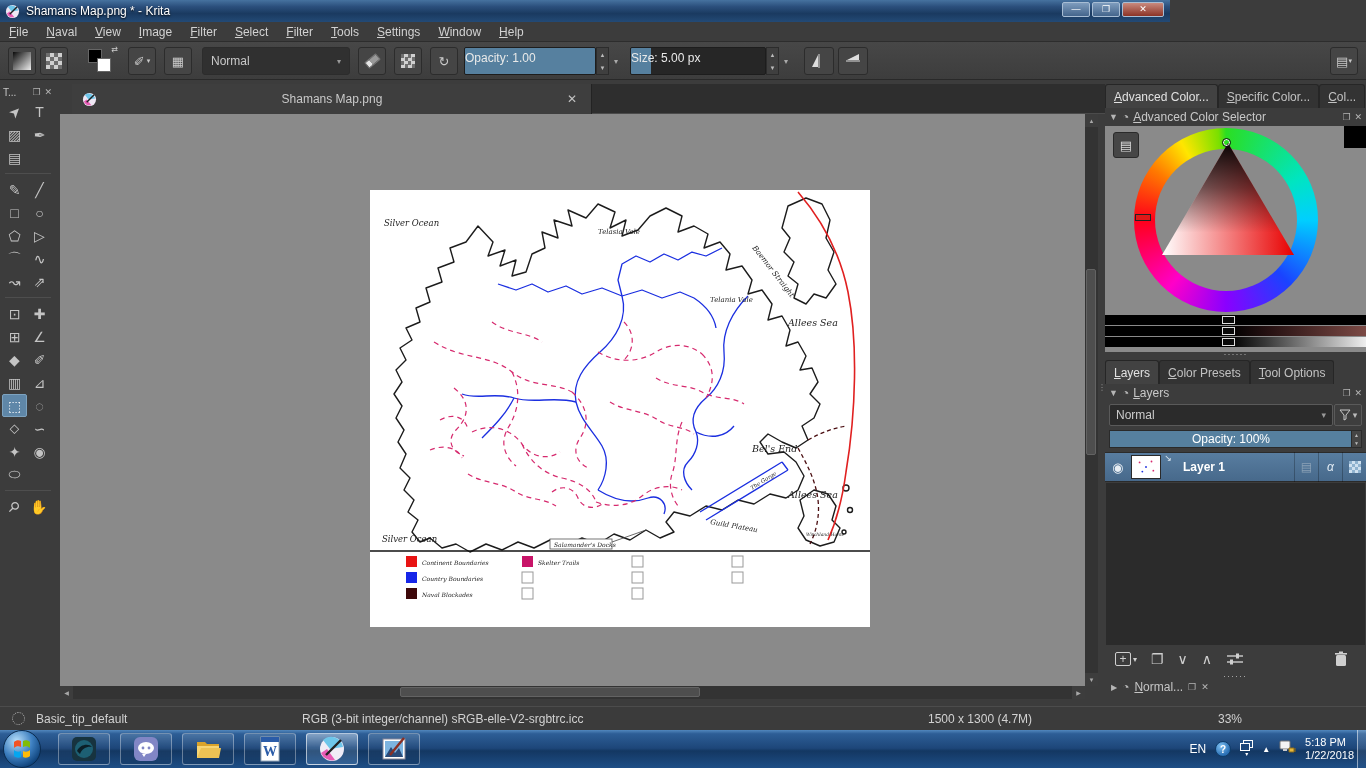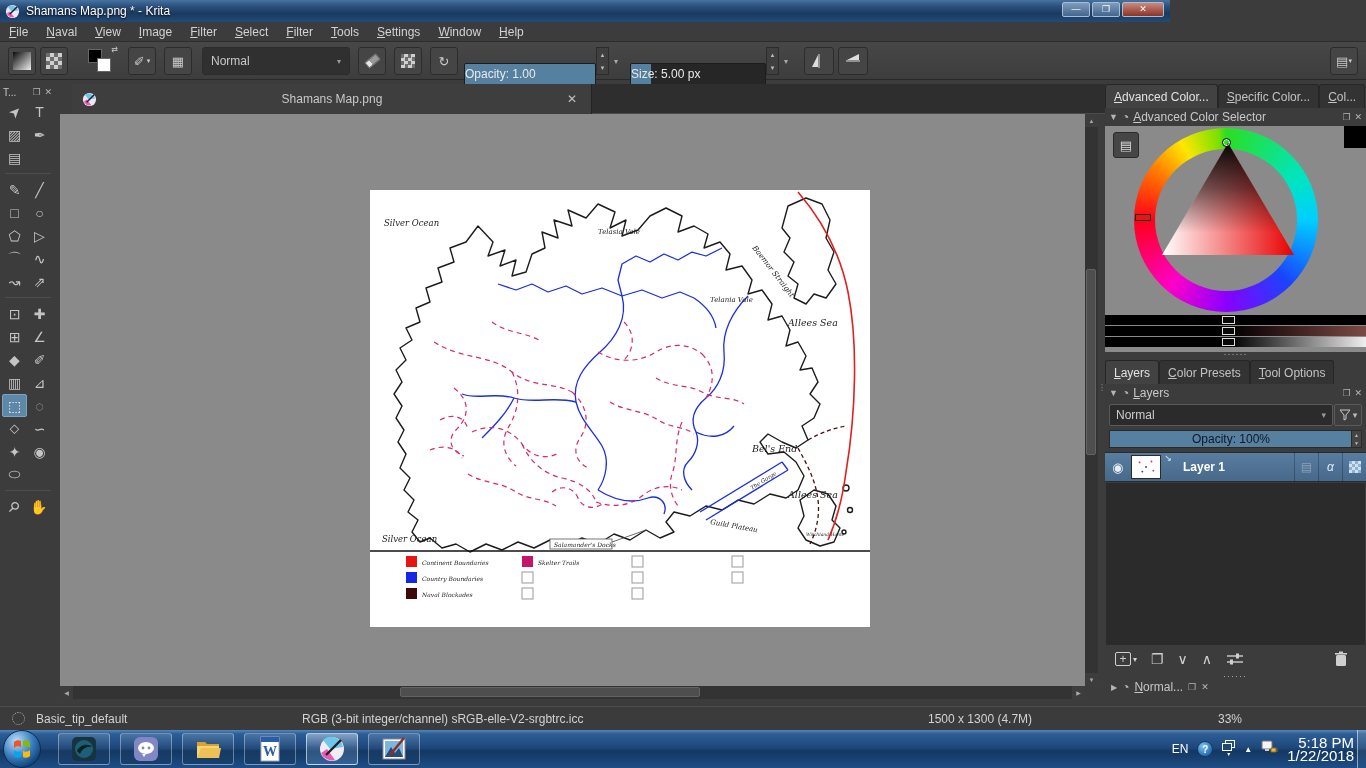--- a/index.html
+++ b/index.html
@@ -16,21 +16,21 @@
 
   
   .menubar{left:0;top:22px;width:1366px;height:20px;background:#3c3c3c;border-bottom:1px solid #2d2d2d;display:flex;align-items:center;color:#d2d2d2;font-size:12px}
   .menu-item{padding:0 9px;line-height:20px}
   .menu-item::first-letter{text-decoration:underline}
 
   
   .toolbar{left:0;top:42px;width:1366px;height:38px;background:linear-gradient(#474747,#3d3d3d);border-bottom:1px solid #292929}
   .tb{position:absolute;top:5px;height:28px;display:flex;align-items:center;justify-content:center;background:#454545;border:1px solid #2c2c2c;border-radius:3px;color:#c9c9c9;font-size:13px}
   .tb.noborder{background:none;border:none}
-  .slider{background:#262626;border:1px solid #1d1d1d;border-radius:2px;overflow:hidden;position:absolute;top:21px;height:36px}
+  .slider{background:#262626;border:1px solid #1d1d1d;border-radius:2px;overflow:hidden;position:absolute;top:5px;height:28px}
   .slider .fill{position:absolute;left:0;top:0;bottom:0;background:#56809f}
   .slider .lab{position:relative;width:100%;text-align:center;color:#e9e9e9;font-size:12px}
   .spin{position:absolute;top:5px;width:13px;height:28px;background:#3f3f3f;border:1px solid #2c2c2c;color:#bbb;font-size:6px;display:flex;flex-direction:column;align-items:center;justify-content:space-around}
   .ddarrow{position:absolute;top:5px;width:12px;height:28px;color:#aaa;font-size:8px;display:flex;align-items:center;justify-content:center}
   .checker{width:16px;height:16px;background:repeating-conic-gradient(#cfcfcf 0% 25%,#6e6e6e 0% 50%) 0 0/8px 8px}
   .eraser-shape{width:15px;height:8px;transform:rotate(-40deg);background:linear-gradient(90deg,#e6e6e6 32%,#9a9a9a 32%);border:1px solid #777;border-radius:1px}
 
   
   .toolbox{left:0;top:84px;width:55px;background:#3c3c3c}
   .toolbox-head{height:16px;display:flex;align-items:center;color:#c5c5c5;font-size:10px;padding:0 3px}
@@ -75,21 +75,21 @@
   .huemark{position:absolute;left:30px;top:88px;width:16px;height:7px;background:#e01818;border:1px solid #222}
   .cfgbtn{position:absolute;left:8px;top:6px;width:26px;height:26px;background:#464646;border:1px solid #2a2a2a;border-radius:3px;color:#ddd;font-size:13px;display:flex;align-items:center;justify-content:center}
   .curswatch{position:absolute;right:0;top:0;width:22px;height:22px;background:#000}
   .bar{position:absolute;left:0;width:261px;height:10px}
   .barknob{position:absolute;left:117px;width:13px;height:8px;top:1px;border:1px solid #ddd;background:rgba(20,20,20,.45)}
   .dots-h{position:absolute;left:0;width:261px;text-align:center;color:#b5b5b5;font-size:9px;letter-spacing:1px;line-height:8px}
 
   .blendrow{position:absolute;left:4px;width:224px;height:22px;background:#2b2b2b;border:1px solid #5a5a5a;border-radius:2px;color:#ccc;font-size:12px;display:flex;align-items:center;padding:0 6px}
   .blendrow .arr{margin-left:auto;font-size:9px;color:#999}
   .funnelbtn{position:absolute;right:4px;width:28px;height:22px;background:#3e3e3e;border:1px solid #5a5a5a;border-radius:2px;display:flex;align-items:center;justify-content:center;gap:2px;color:#bbb;font-size:9px}
-  .opacbar{position:absolute;left:4px;width:244px;height:18px;background:#56809f;border:1px solid #2a2a2a;display:flex;align-items:center;justify-content:center;color:#0f172a;font-size:12px}
+  .opacbar{position:absolute;left:4px;width:244px;height:18px;background:#56809f;border:1px solid #2a2a2a;display:flex;align-items:center;justify-content:center;color:#ffffff;font-size:12px}
   .opacspin{position:absolute;right:4px;width:11px;height:18px;background:#454545;border:1px solid #2a2a2a;color:#bbb;font-size:5px;display:flex;flex-direction:column;align-items:center;justify-content:space-around}
   .layerrow{position:absolute;left:0;width:261px;height:30px;background:linear-gradient(#587da0,#47698b);border-top:1px solid #2b2b2b;border-bottom:1px solid #2b2b2b;display:flex;align-items:center}
   .layerrow .name{font-size:12px;font-weight:bold;color:#fff;flex:1;margin-left:8px}
   .lr-ico{width:24px;text-align:center;font-size:12px;border-left:1px solid rgba(0,0,0,.25);height:30px;display:flex;align-items:center;justify-content:center}
   .lbtns{position:absolute;left:0;width:261px;height:26px;display:flex;align-items:center;gap:14px;padding-left:10px;color:#cfcfcf}
   .lbtn{display:flex;align-items:center;justify-content:center;font-size:14px}
   .addbox{width:16px;height:14px;border:1px solid #cfcfcf;border-radius:2px;font-size:12px;line-height:12px;text-align:center}
   .pattrow{position:absolute;left:6px;width:250px;height:18px;display:flex;align-items:center;gap:5px;color:#c5c5c5;font-size:12px}
   .pattrow .ttl::first-letter{text-decoration:underline}
 
@@ -98,21 +98,21 @@
   .preseticon{position:absolute;left:12px;top:5px;width:13px;height:13px;border:1px dotted #b5b5b5;border-radius:50%}
 
   
   .taskbar{left:0;top:730px;width:1366px;height:38px;background:linear-gradient(180deg,#5187bd 0%,#2d5e96 10%,#1d4679 48%,#133762 55%,#1e4e86 100%)}
   .orb{position:absolute;left:3px;top:0px;width:38px;height:38px;border-radius:50%;background:radial-gradient(circle at 35% 28%,#b8e0fb,#3d7fc0 45%,#0c3f77 80%);border:1px solid #0a2c50;display:flex;align-items:center;justify-content:center}
   .tbtnapp{position:absolute;top:3px;width:52px;height:32px;border:1px solid rgba(255,255,255,.35);border-radius:3px;background:linear-gradient(rgba(255,255,255,.14),rgba(255,255,255,.03) 45%,rgba(0,0,0,.12));display:flex;align-items:center;justify-content:center}
   .tbtnapp.active{background:linear-gradient(rgba(235,245,255,.45),rgba(190,220,245,.18) 45%,rgba(120,170,220,.25));border-color:rgba(255,255,255,.6)}
   .tray{position:absolute;right:12px;top:0;height:38px;display:flex;align-items:center;gap:9px;color:#fff}
   .tray .lang{font-size:12px}
   .helpico{width:16px;height:16px;border-radius:50%;background:radial-gradient(circle at 35% 30%,#7fc1f2,#2a6fb4 70%);border:1px solid #0e3d6b;color:#fff;font-size:10px;font-weight:bold;text-align:center;line-height:15px}
-  .clock{text-align:right;font-size:15px;line-height:13px}
+  .clock{text-align:left;font-size:11px;line-height:13px}
   .showdesk{position:absolute;right:0;top:0;width:9px;height:38px;border-left:1px solid rgba(255,255,255,.5);background:linear-gradient(rgba(255,255,255,.15),rgba(255,255,255,.02))}
 
   
   .map text{font-family:"DejaVu Serif",serif;font-style:italic;fill:#1c1c1c}
 </style>
 </head>
 <body>
 
 <div class="screen">
 

